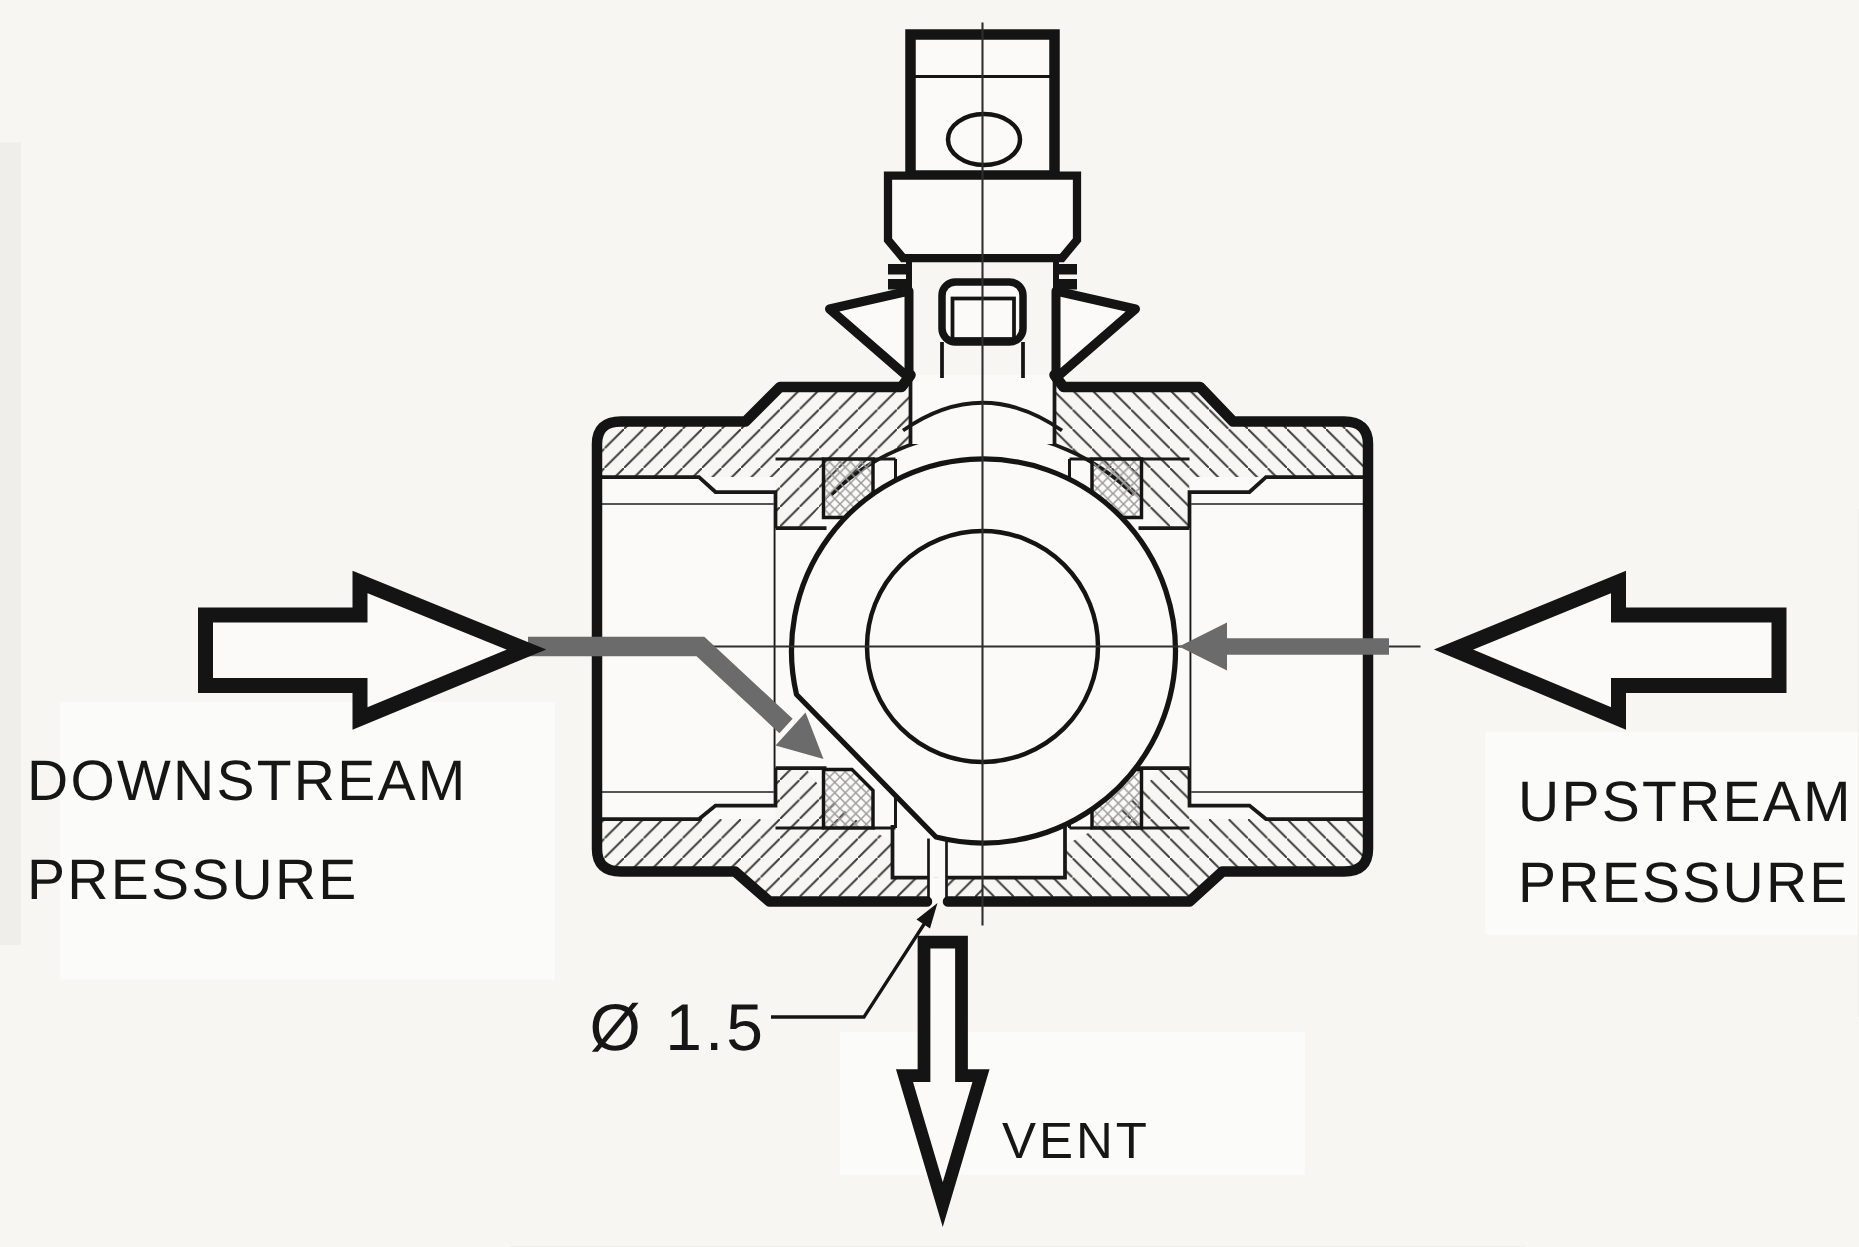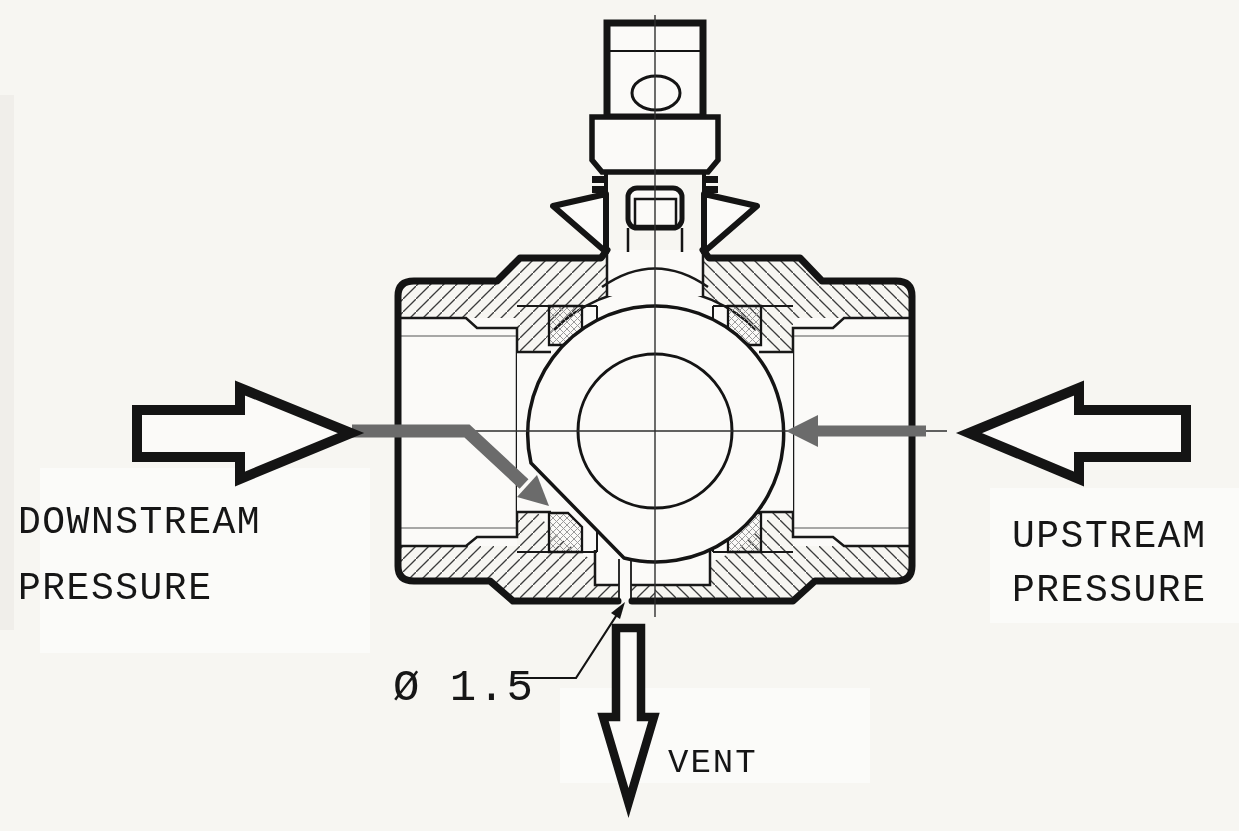--- a/index.html
+++ b/index.html
@@ -1,21 +1,21 @@
 <!DOCTYPE html>
 <html><head>
 <meta charset="utf-8">
 <style>
   html,body{margin:0;padding:0;background:#e9e8e4;}
   .stage{
     position:relative;
     width:1239px;height:831px;
     background:#f7f6f2;
     overflow:hidden;
-    font-family:Liberation Mono, monospace;
+    font-family:Liberation Sans, sans-serif;
   }
   svg{position:absolute;left:0;top:0;}
   text{fill:#161616;}
   .lbl{font-size:38px;letter-spacing:1.5px;}
   .lbl-vent{font-size:34px;letter-spacing:2px;}
   .lbl-dim{font-size:44px;letter-spacing:2px;}
 </style>
 </head>
 <body>
 

